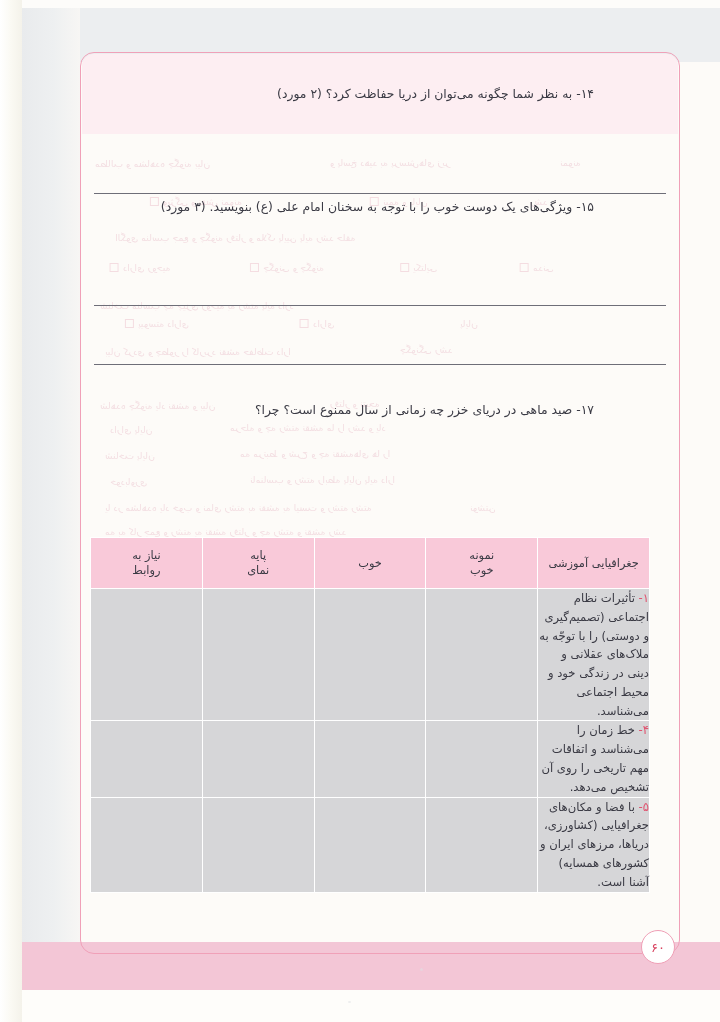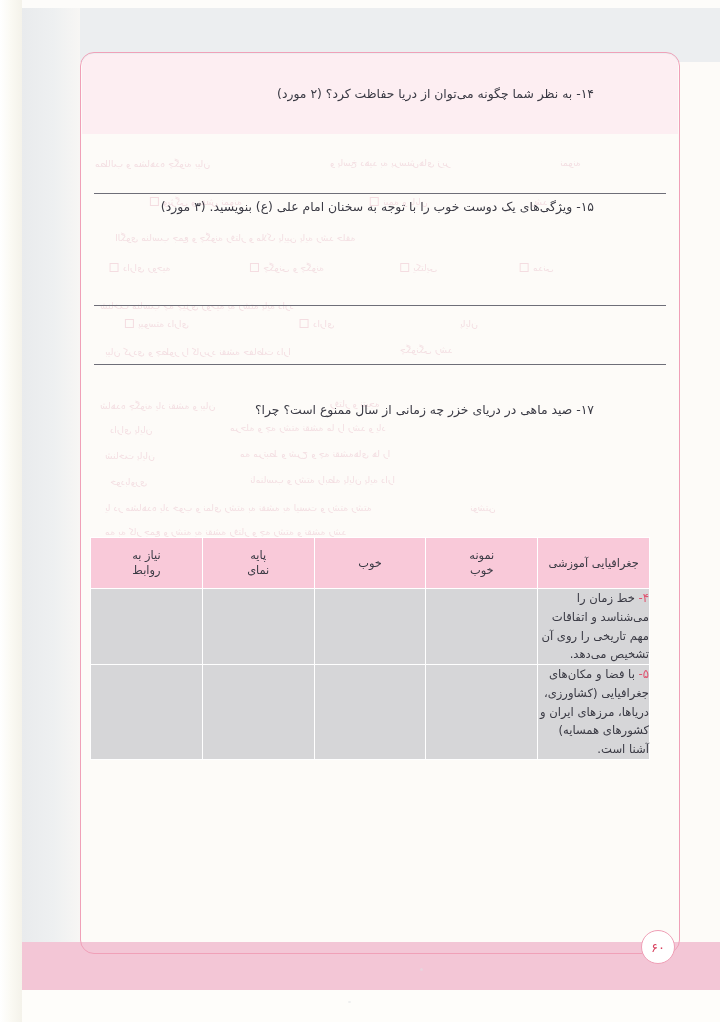--- a/index.html
+++ b/index.html
@@ -271,20 +271,30 @@
             <div>پایه</div>
             <div>نمای</div>
           </th>
           <th class="mark">
             <div>نیاز به</div>
             <div>روابط</div>
           </th>
         </tr>
       </thead>
       <tbody>
+        <tr class="r2">
+          <td class="exp">
+            <span class="rnum">۱-</span>
+            <span>تأثیرات نظام اجتماعی (تصمیم‌گیری و دوستی) را با توجّه به ملاک‌های عقلانی و دینی در زندگی خود و محیط اجتماعی می‌شناسد.</span>
+          </td>
+          <td class="mark"></td>
+          <td class="mark"></td>
+          <td class="mark"></td>
+          <td class="mark"></td>
+        </tr>
         <tr class="r1">
           <td class="exp">
             <span class="rnum">۴-</span>
             <span>خط زمان را می‌شناسد و اتفاقات مهم تاریخی را روی آن تشخیص می‌دهد.</span>
           </td>
           <td class="mark"></td>
           <td class="mark"></td>
           <td class="mark"></td>
           <td class="mark"></td>
         </tr>

